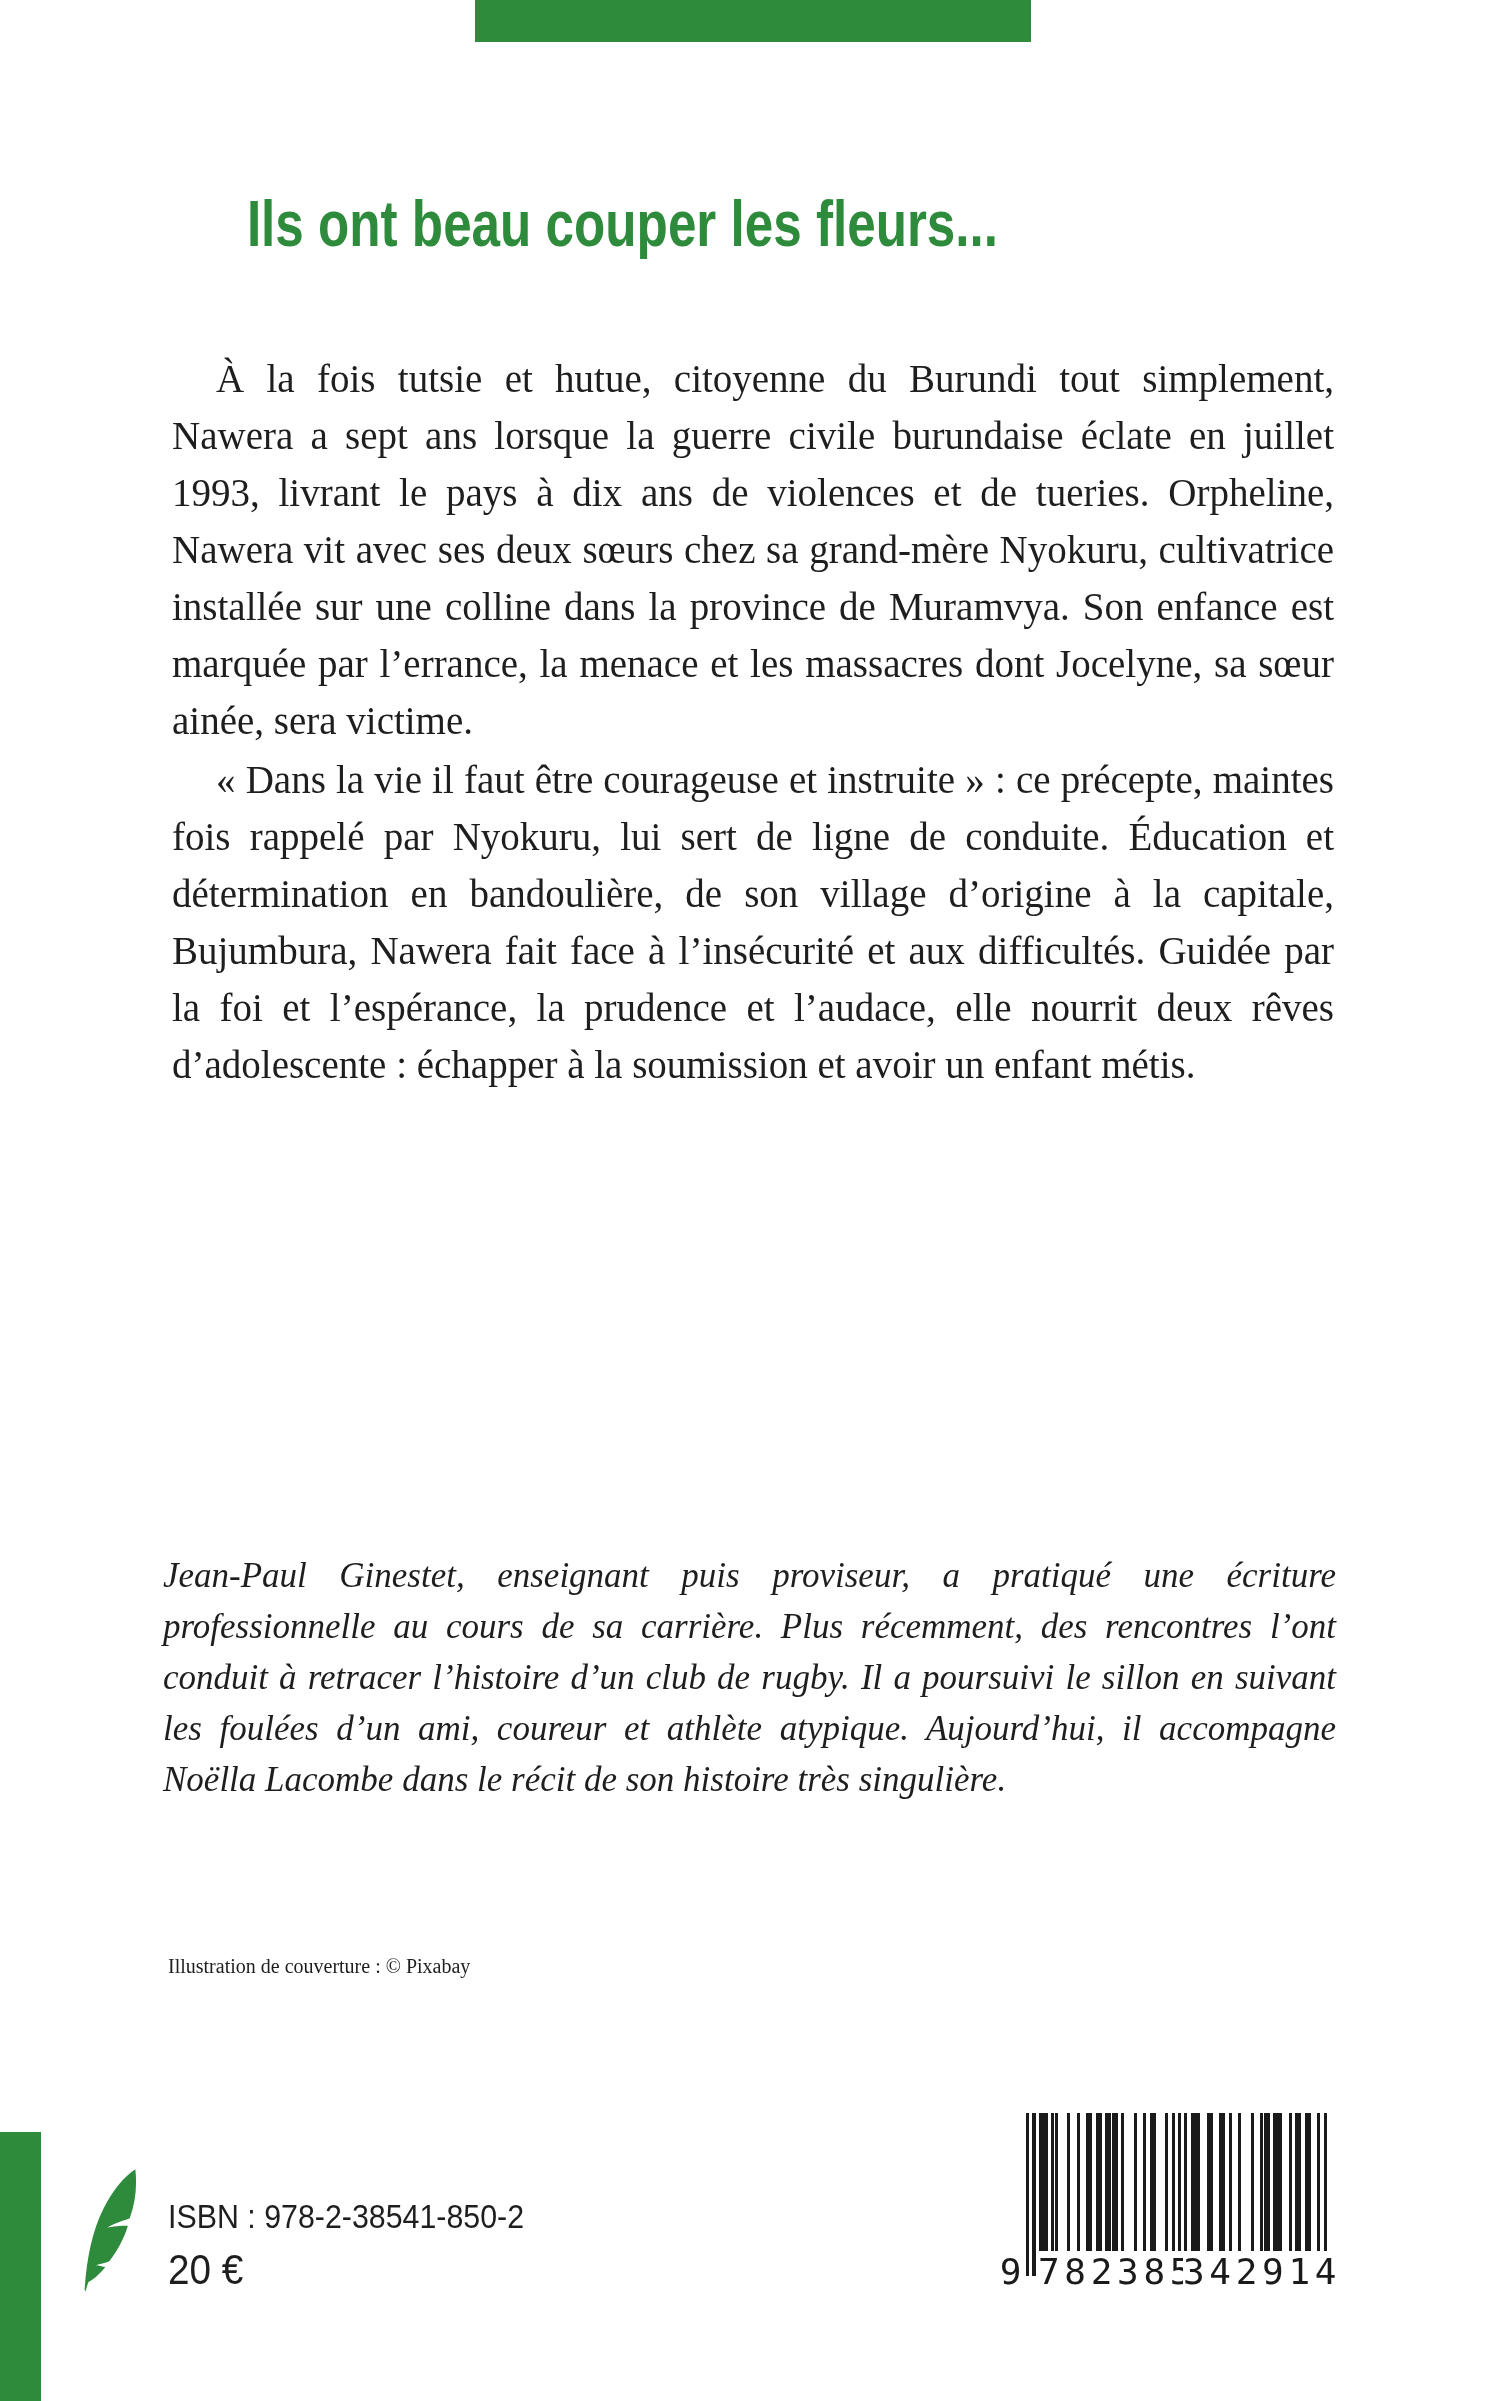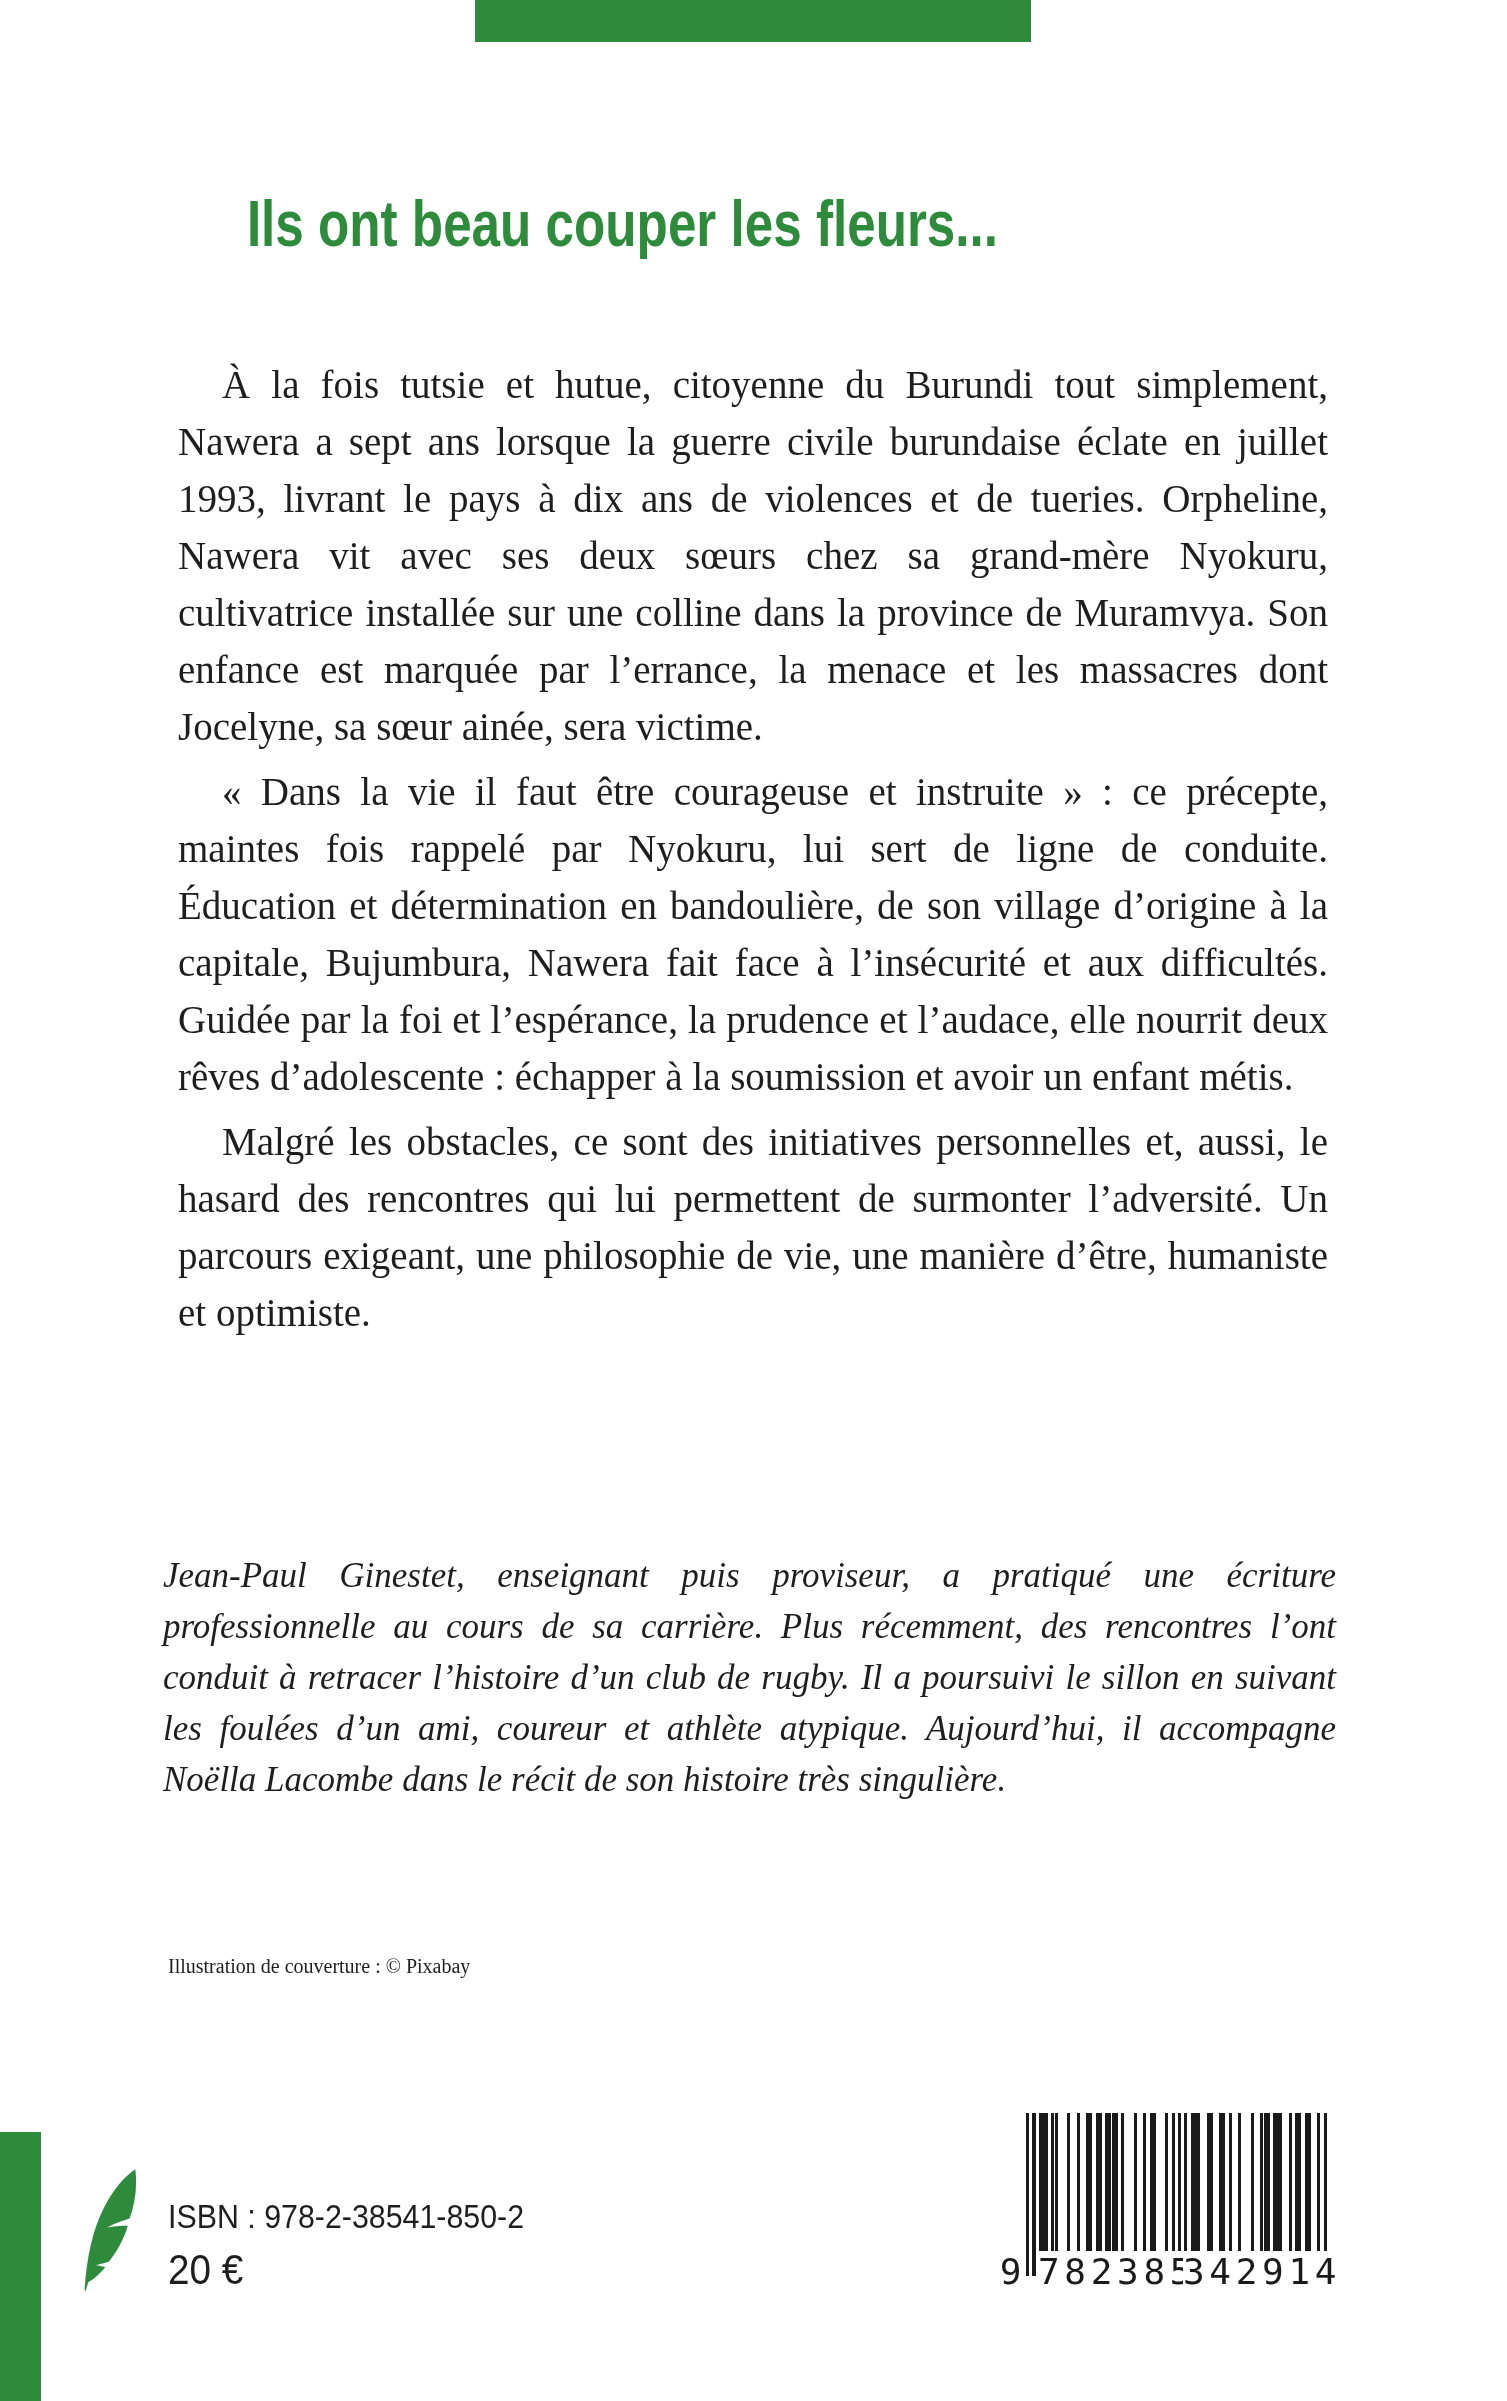--- a/index.html
+++ b/index.html
@@ -14,21 +14,21 @@
     font-family: "Liberation Sans", sans-serif; font-weight: bold;
     font-size: 64px; line-height: 85px; color: #2e8b3c;
   }
   #title span { display: inline-block; transform: scaleX(0.80); transform-origin: center; letter-spacing: 0px; white-space: nowrap; }
 
   .body-col {
     left: 170px; width: 1166px;
     font-family: "Liberation Serif", serif; color: #1e1e1e;
   }
   #summary { top: 348px; font-size: 39px; line-height: 57px; }
-  #summary p { margin: 8px; text-align: justify; text-align-last: left; text-indent: 44px; font-family: Liberation Serif, serif; }
+  #summary p { margin: 2px; text-align: justify; text-align-last: left; text-indent: 44px; font-family: Liberation Serif, serif; }
 
   #bio { left: 163px; width: 1173px; top: 1550px; font-size: 35px; line-height: 51px; font-style: italic; }
   #bio p { margin: 0; text-align: justify; text-align-last: left; }
 
   #credit {
     left: 168px; top: 1947px; font-family: Liberation Serif, serif;
     font-size: 20px; line-height: 38px; color: #1e1e1e; white-space: nowrap;
   }
   #isbn {
     left: 168px; top: 2197px; font-family: "Liberation Sans", sans-serif;
@@ -56,21 +56,20 @@
 
 <div id="top-bar" class="abs"></div>
 
 <h1 id="title" class="abs" style="margin:0;font-weight:bold;">
   <span>Ils ont beau couper les fleurs...</span>
 </h1>
 
 <div id="summary" class="abs body-col">
   <p>À la fois tutsie et hutue, citoyenne du Burundi tout simplement, Nawera a sept ans lorsque la guerre civile burundaise éclate en juillet 1993, livrant le pays à dix ans de violences et de tueries. Orpheline, Nawera vit avec ses deux sœurs chez sa grand-mère Nyokuru, cultivatrice installée sur une colline dans la province de Muramvya. Son enfance est marquée par l’errance, la menace et les massacres dont Jocelyne, sa sœur ainée, sera victime.</p>
   <p>« Dans la vie il faut être courageuse et instruite » : ce précepte, maintes fois rappelé par Nyokuru, lui sert de ligne de conduite. Éducation et détermination en bandoulière, de son village d’origine à la capitale, Bujumbura, Nawera fait face à l’insécurité et aux difficultés. Guidée par la foi et l’espérance, la prudence et l’audace, elle nourrit deux rêves d’adolescente : échapper à la soumission et avoir un enfant métis.</p>
-  <p>Malgré les obstacles, ce sont des initiatives personnelles et, aussi, le hasard des rencontres qui lui permettent de surmonter l’adversité. Un parcours exigeant, une philosophie de vie, une manière d’être, humaniste et optimiste.</p>
 </div>
 
 <div id="bio" class="abs body-col">
   <p>Jean-Paul Ginestet, enseignant puis proviseur, a pratiqué une écriture professionnelle au cours de sa carrière. Plus récemment, des rencontres l’ont conduit à retracer l’histoire d’un club de rugby. Il a poursuivi le sillon en suivant les foulées d’un ami, coureur et athlète atypique. Aujourd’hui, il accompagne Noëlla Lacombe dans le récit de son histoire très singulière.</p>
 </div>
 
 <div id="credit" class="abs">Illustration de couverture : © Pixabay</div>
 
 <div id="side-bar" class="abs"></div>
 

